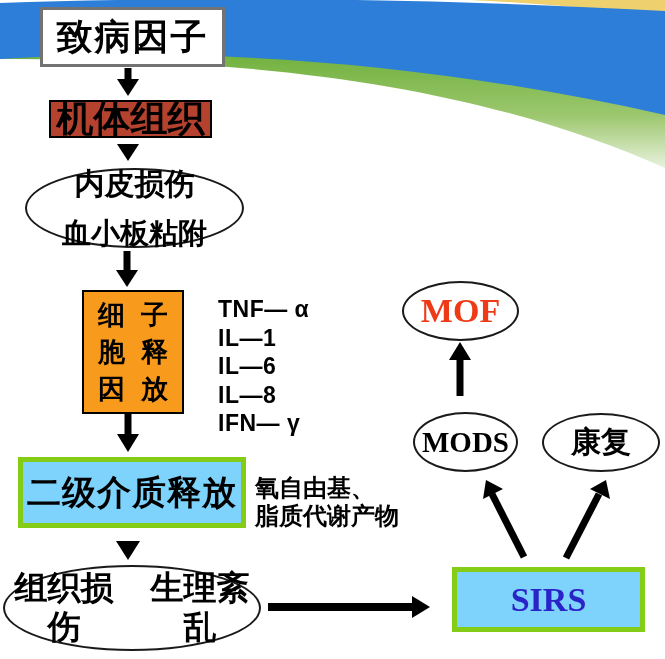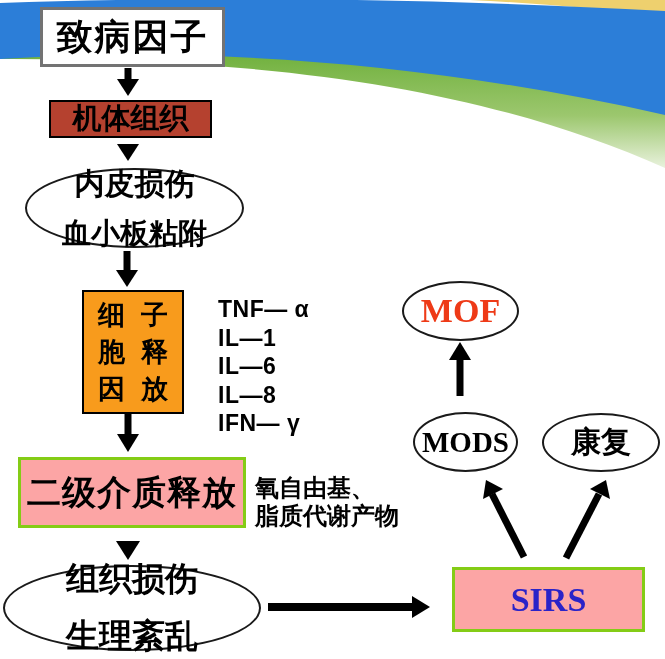--- a/index.html
+++ b/index.html
@@ -7,39 +7,39 @@
     position:relative;width:665px;height:659px;background:#ffffff;
     overflow:hidden;font-family:"Liberation Sans",sans-serif;color:#000;
   }
   .abs{position:absolute;}
   svg.layer{position:absolute;left:0;top:0;pointer-events:none;}
 
   
   .node{display:flex;align-items:center;justify-content:center;text-align:center;box-sizing:border-box;}
   .rect-white{background:#fff;border:3px solid #737373;}
   .rect-brick{background:#b5412f;border:2px solid #000;}
-  .rect-brick-thick{background:#fca5a5;border:3px solid #84cc16;}
+  .rect-brick-thick{background:#7dd3fc;border:5px solid #84cc16;}
   .rect-orange{background:#f89b1c;border:2px solid #000;}
   .ellipse{background:#fff;border:2px solid #1a1a1a;border-radius:50%;gap:18px;}
 
   .pathogen{left:40px;top:7px;width:185px;height:60px;font-size:36px;font-weight:700;letter-spacing:2px;}
-  .tissue{left:49px;top:100px;width:163px;height:38px;font-size:29px;font-weight:700;}
+  .tissue{left:49px;top:100px;width:163px;height:38px;font-size:37px;font-weight:700;}
   .endo{left:25px;top:168px;width:219px;height:80px;flex-direction:column;line-height:1.1;}
   .endo .l1{font-size:30px;font-weight:700;}
   .endo .l2{font-size:29px;font-weight:700;font-family:Liberation Sans, sans-serif;}
 
   .cytobox{left:82px;top:290px;width:86px;height:112px;display:grid;
     grid-template-columns:1fr 1fr;grid-template-rows:1fr 1fr 1fr;align-items:center;justify-items:center;
     font-size:27px;font-weight:700;padding:4px 6px;}
   .cytolist{left:218px;top:279px;font-size:23px;font-weight:700;line-height:28.5px;letter-spacing:0.5px;margin-top:16px;}
 
   .secondary{left:18px;top:457px;width:228px;height:71px;font-size:34px;font-weight:700;letter-spacing:1px;}
   .mednote{left:255px;top:474px;font-size:24px;font-weight:700;line-height:27.5px;}
 
-  .damage{left:3px;top:565px;width:258px;height:86px;flex-direction:column;line-height:1.18;
+  .damage{left:3px;top:565px;width:258px;height:86px;line-height:1.18;
     font-size:33px;font-weight:700;}
 
   .sirs{left:452px;top:567px;width:193px;height:65px;font-size:34px;font-weight:700;
     font-family:Liberation Serif, serif;color:#2a23c8;}
   .mods{left:413px;top:412px;width:105px;height:60px;font-size:29px;font-weight:700;
     font-family:"Liberation Serif",serif;}
   .recovery{left:542px;top:413px;width:118px;height:59px;font-size:30px;font-weight:700;}
   .mof{left:402px;top:281px;width:117px;height:60px;font-size:34px;font-weight:700;
     font-family:"Liberation Serif",serif;color:#ee3a17;}
 

